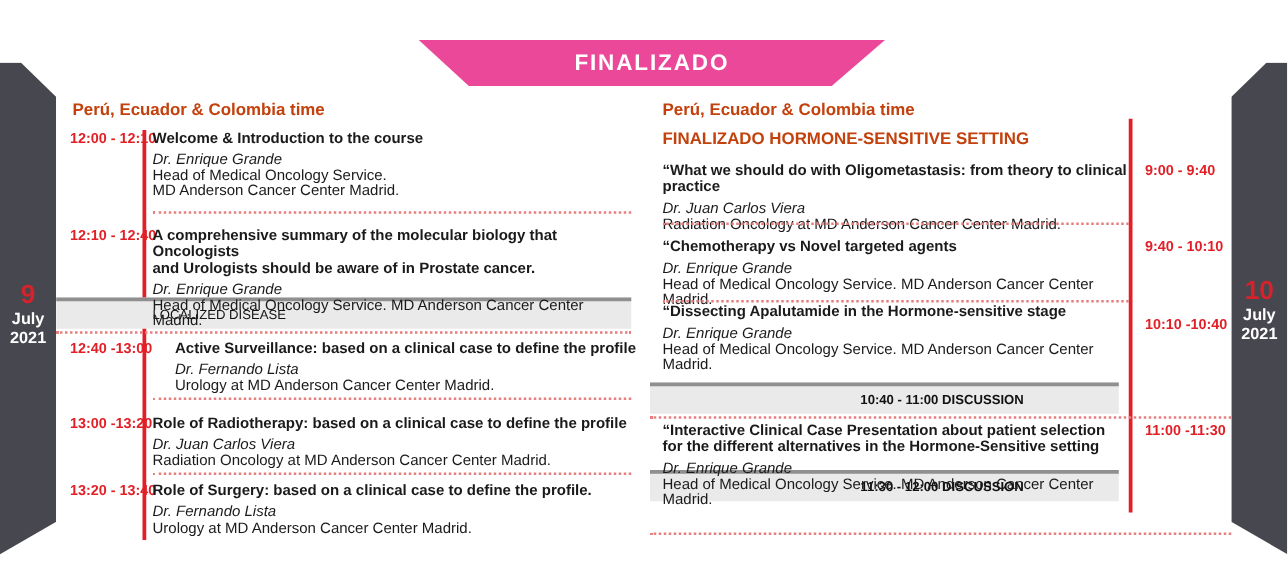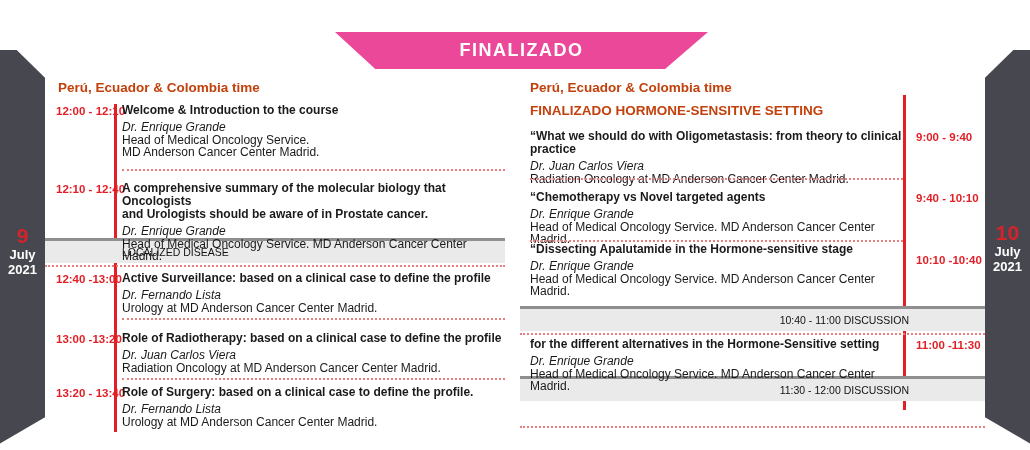--- a/index.html
+++ b/index.html
@@ -40,21 +40,21 @@
   .dl{font-size:12px;line-height:12.5px;}
 
   
   .dotted{position:absolute;height:0;border-top:2px dotted #e87f7f;z-index:3;}
 
   
   .graybar{position:absolute;background:#eaeaea;border-top:3px solid #8f8f8f;z-index:2;
            font-size:10.5px;color:#111;display:flex;align-items:center;box-sizing:border-box;
            height:25px;}
   .graybar.l{left:45px;width:460px;padding-left:77px;}
-  .graybar.r{left:520px;width:465px;justify-content:flex-end;padding-right:76px;}
+  .graybar.r{left:520px;width:375px;justify-content:flex-end;padding-right:76px;font-weight:bold;}
 </style>
 </head>
 <body>
 
 <div class="stage">
 
   <div class="banner">
     <span>FINALIZADO</span>
   </div>
 
@@ -94,21 +94,21 @@
     <div class="sp">Dr. Enrique Grande</div>
     <div class="dl">Head of Medical Oncology Service. MD Anderson Cancer Center Madrid.</div>
   </div>
 
   <div class="graybar l" style="top:238px;">
     <span>LOCALIZED DISEASE</span>
   </div>
   <div class="dotted" style="left:45px;top:265px;width:460px;"></div>
 
   <div class="time l" style="top:273px;">12:40 -13:00</div>
-  <div class="content l" style="top:272px;">
+  <div class="content l" style="top:272px;margin-left:18px;">
     <div class="t">Active Surveillance: based on a clinical case to define the profile</div>
     <div class="sp">Dr. Fernando Lista</div>
     <div class="dl">Urology at MD Anderson Cancer Center Madrid.</div>
   </div>
   <div class="dotted" style="left:122px;top:318px;width:383px;"></div>
 
   <div class="time l" style="top:333px;">13:00 -13:20</div>
   <div class="content l" style="top:332px;">
     <div class="t">Role of Radiotherapy: based on a clinical case to define the profile</div>
     <div class="sp">Dr. Juan Carlos Viera</div>
@@ -151,20 +151,21 @@
     <div class="dl">Head of Medical Oncology Service. MD Anderson Cancer Center Madrid.</div>
   </div>
 
   <div class="graybar r" style="top:306px;">
     <span>10:40  - 11:00  DISCUSSION</span>
   </div>
   <div class="dotted" style="left:520px;top:333px;width:465px;"></div>
 
   <div class="time r" style="top:339px;">11:00 -11:30</div>
   <div class="content r" style="top:338px;">
+    <div class="t">“Interactive Clinical Case Presentation about patient selection</div>
     <div class="t">for the different alternatives in the Hormone-Sensitive setting</div>
     <div class="sp">Dr. Enrique Grande</div>
     <div class="dl">Head of Medical Oncology Service. MD Anderson Cancer Center Madrid.</div>
   </div>
 
   <div class="graybar r" style="top:376px;padding-left:20px;">
     <span>11:30  - 12:00  DISCUSSION</span>
   </div>
   <div class="dotted" style="left:520px;top:426px;width:465px;"></div>
 

